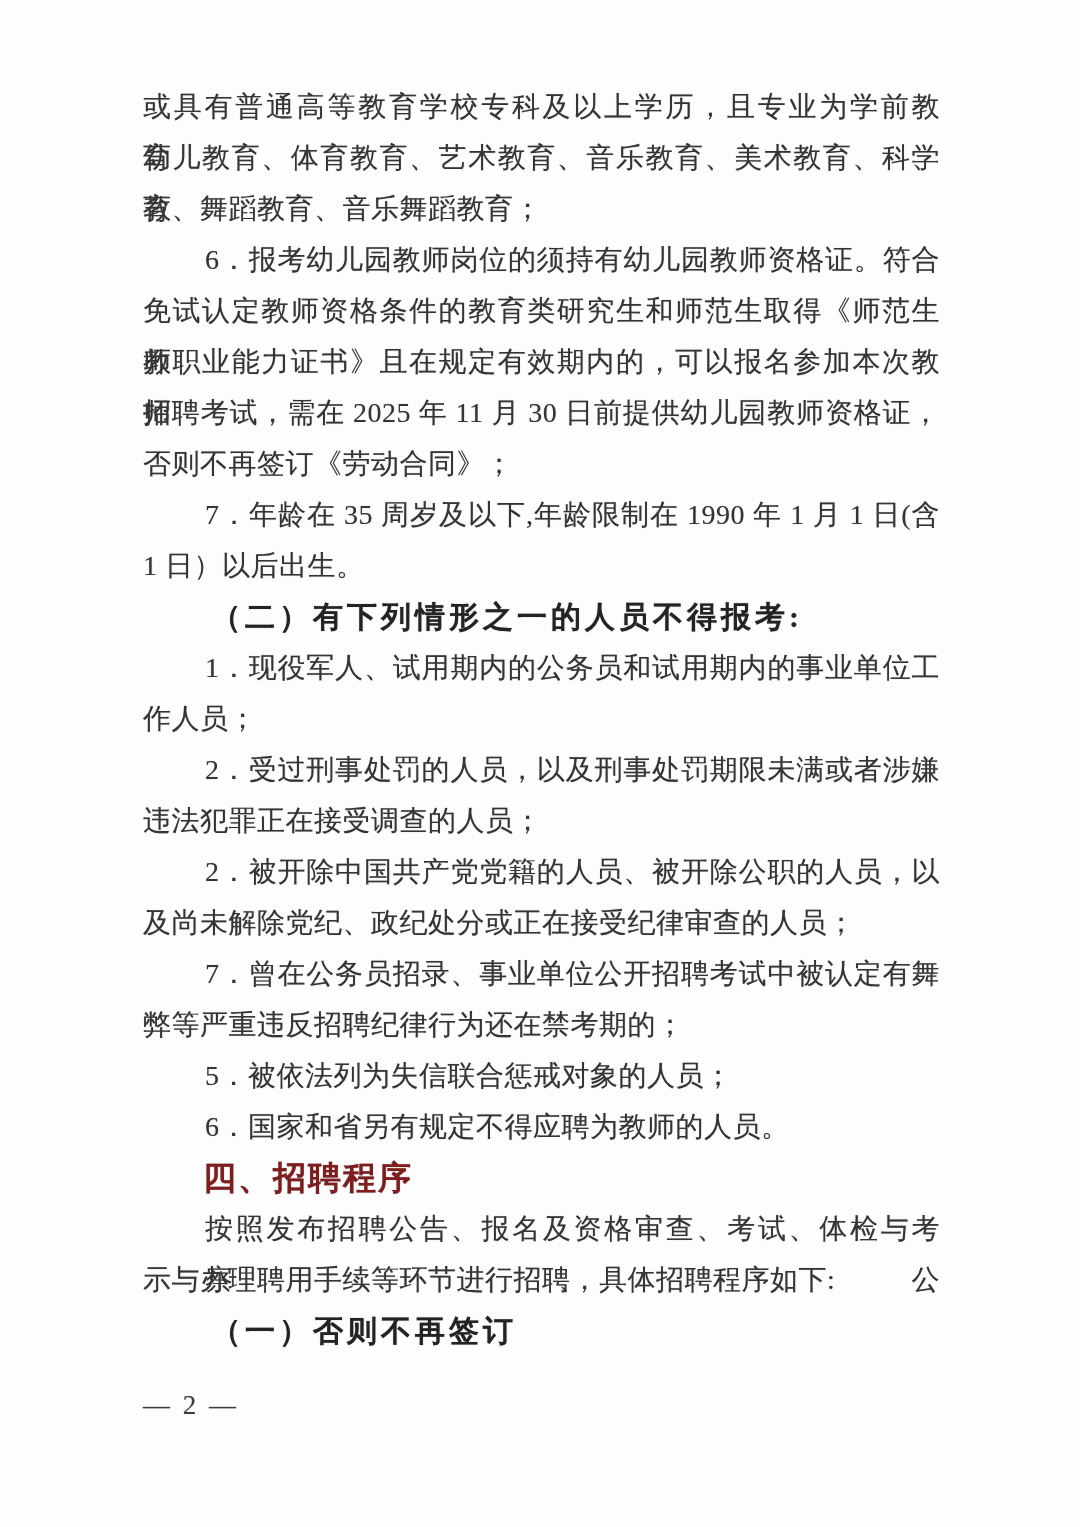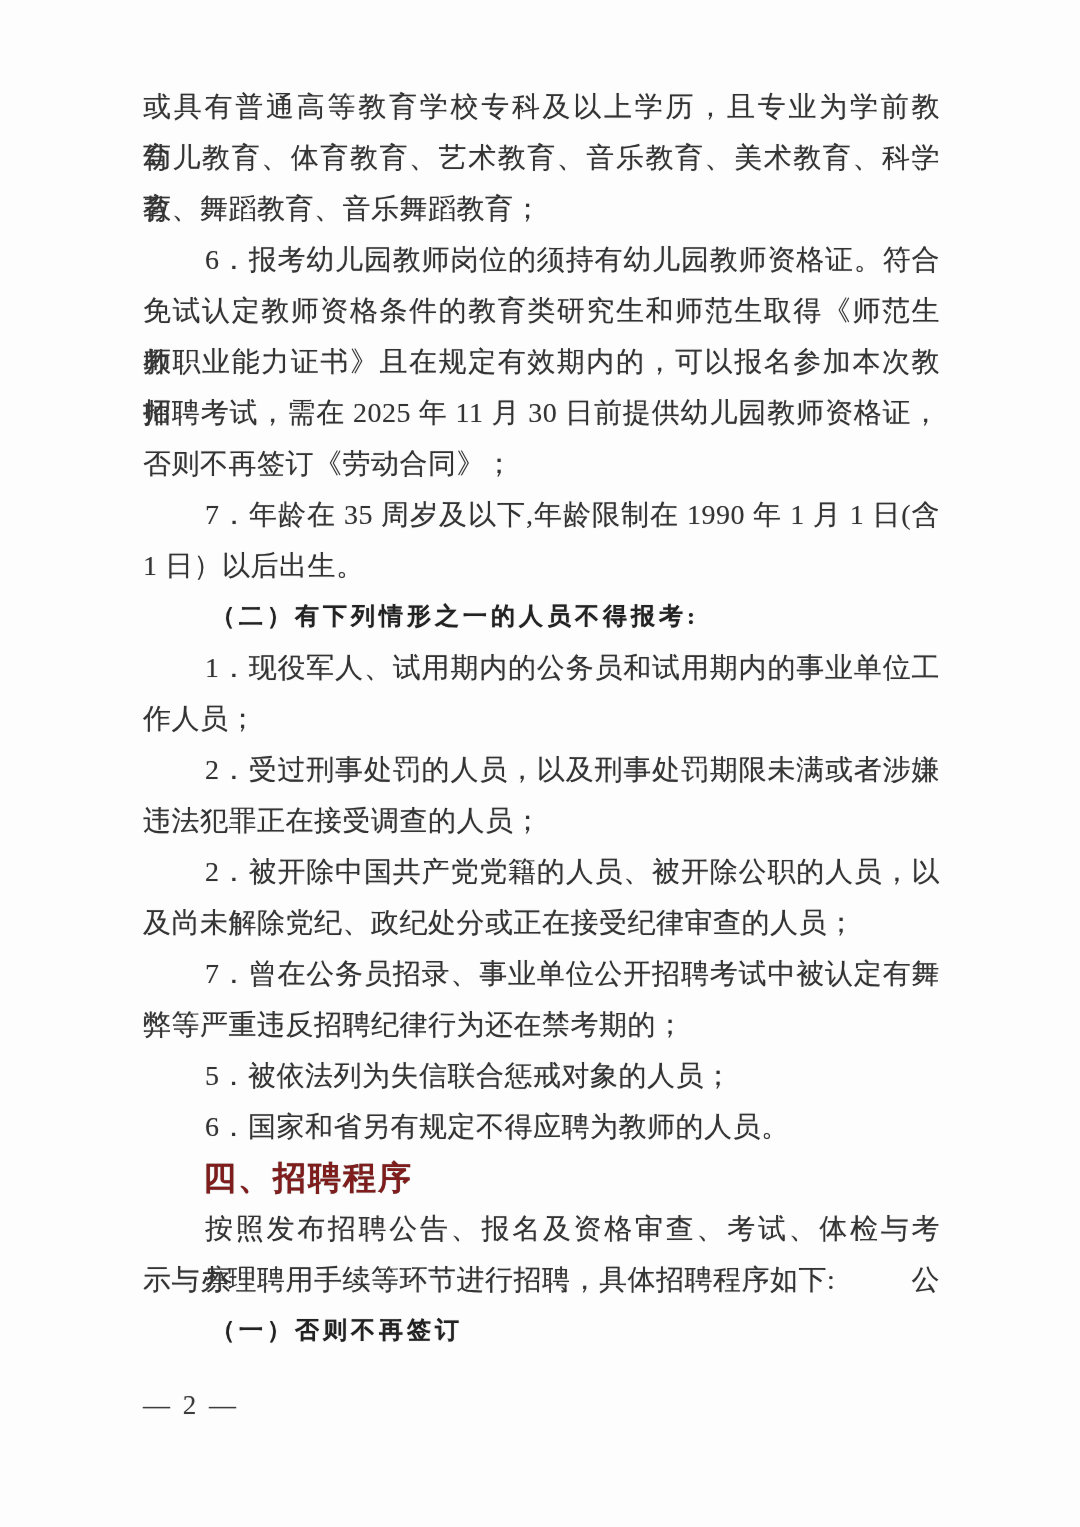--- a/index.html
+++ b/index.html
@@ -38,21 +38,21 @@
     text-justify: inter-character;
   }
   .line.indent {
     padding-left: 62px;
   }
   .line.indent.justify {
     
   }
   .line.kai {
     font-weight: bold;
-    font-size: 24px;
+    font-size: 30px;
     letter-spacing: 4px;
     color: #232323;
     text-shadow: 0 0 1px rgba(40,40,40,0.55);
   }
   .line.kai.indent {
     padding-left: 68px;
   }
   .line.hei {
     font-family: "Liberation Sans", "DejaVu Sans", sans-serif;
     font-weight: bold;

